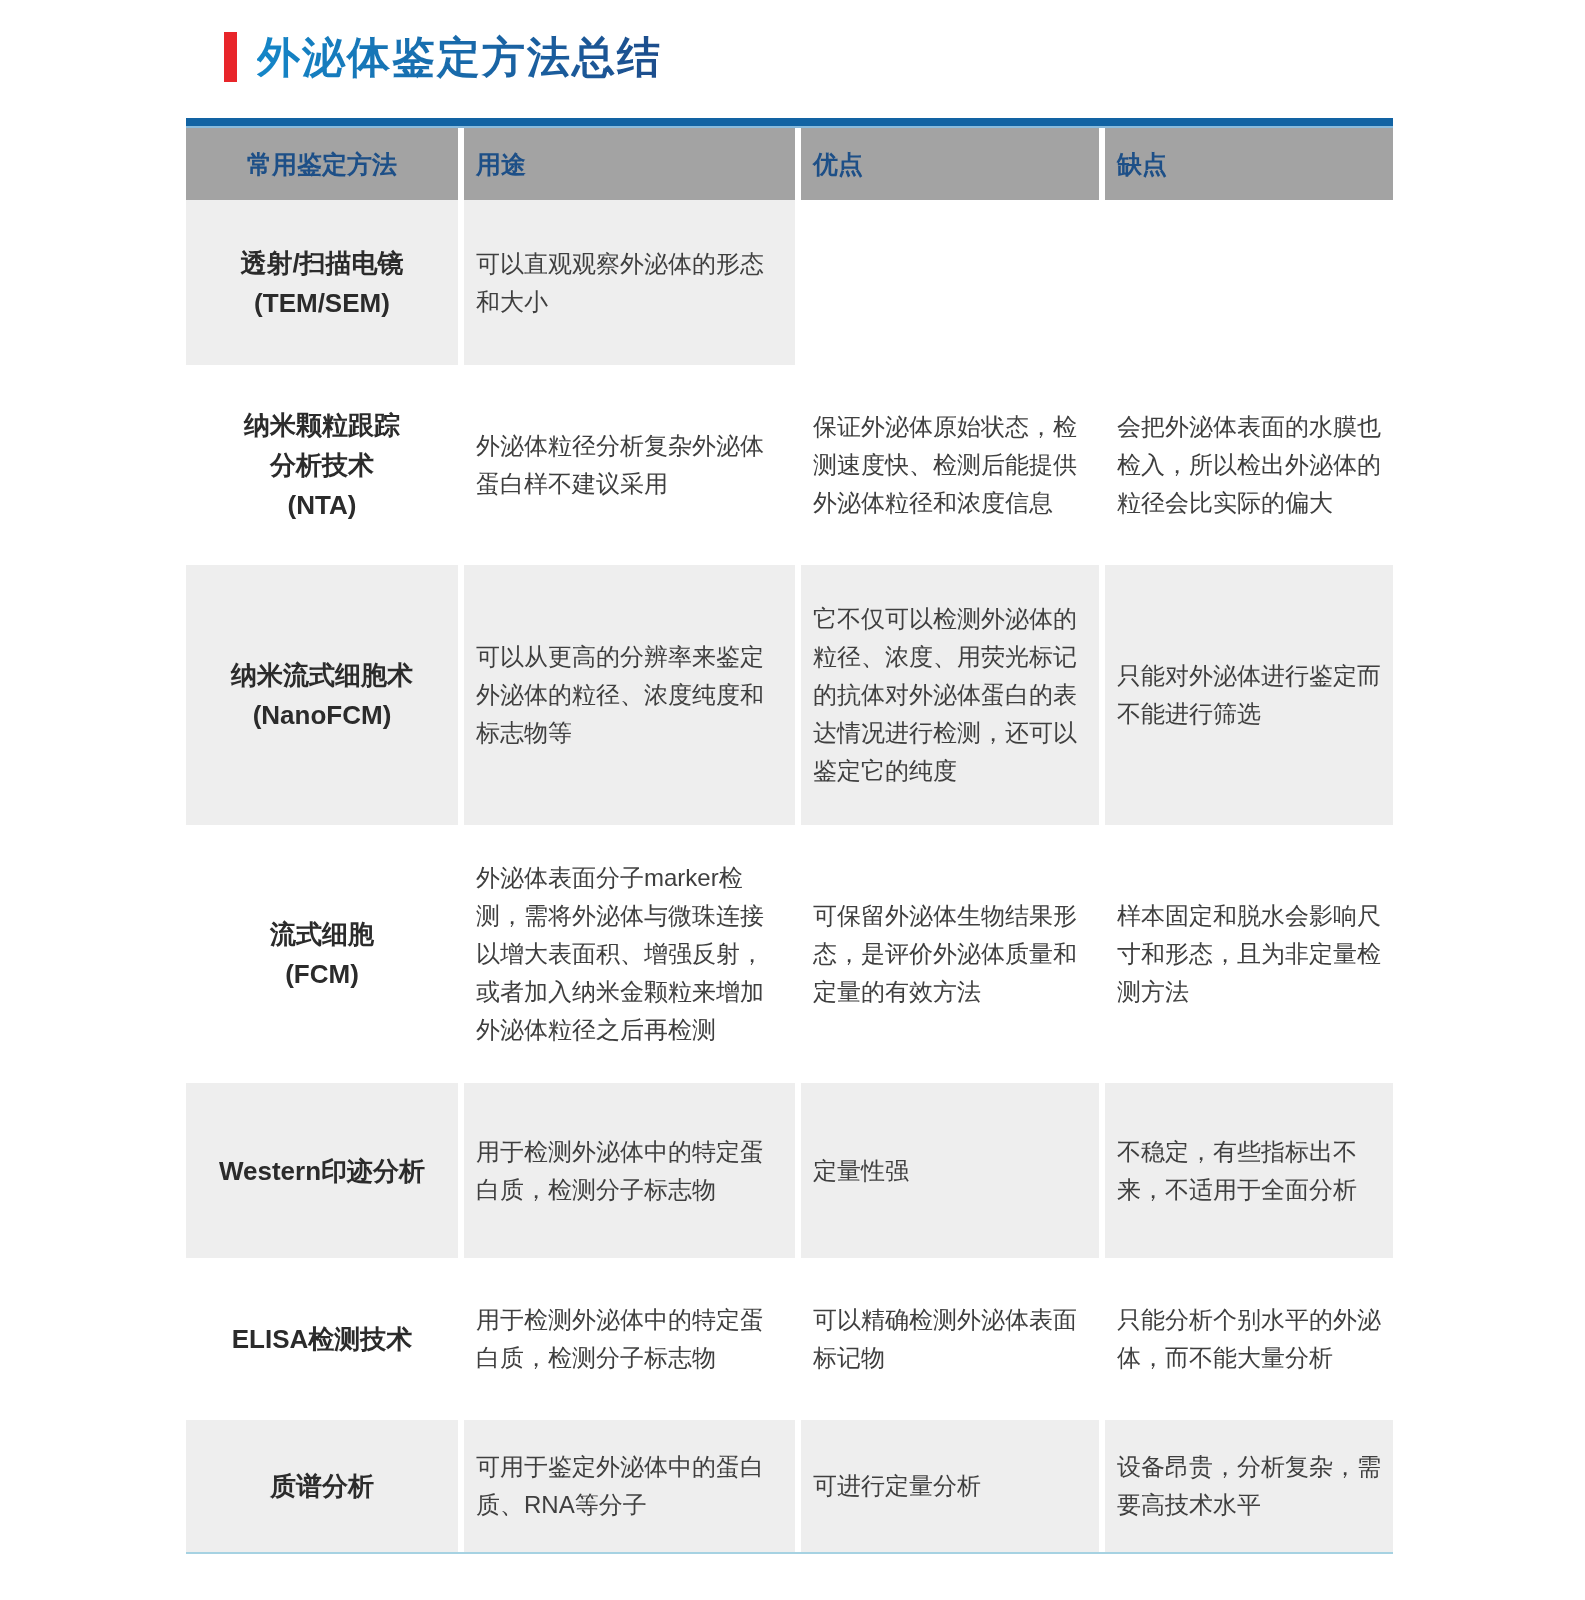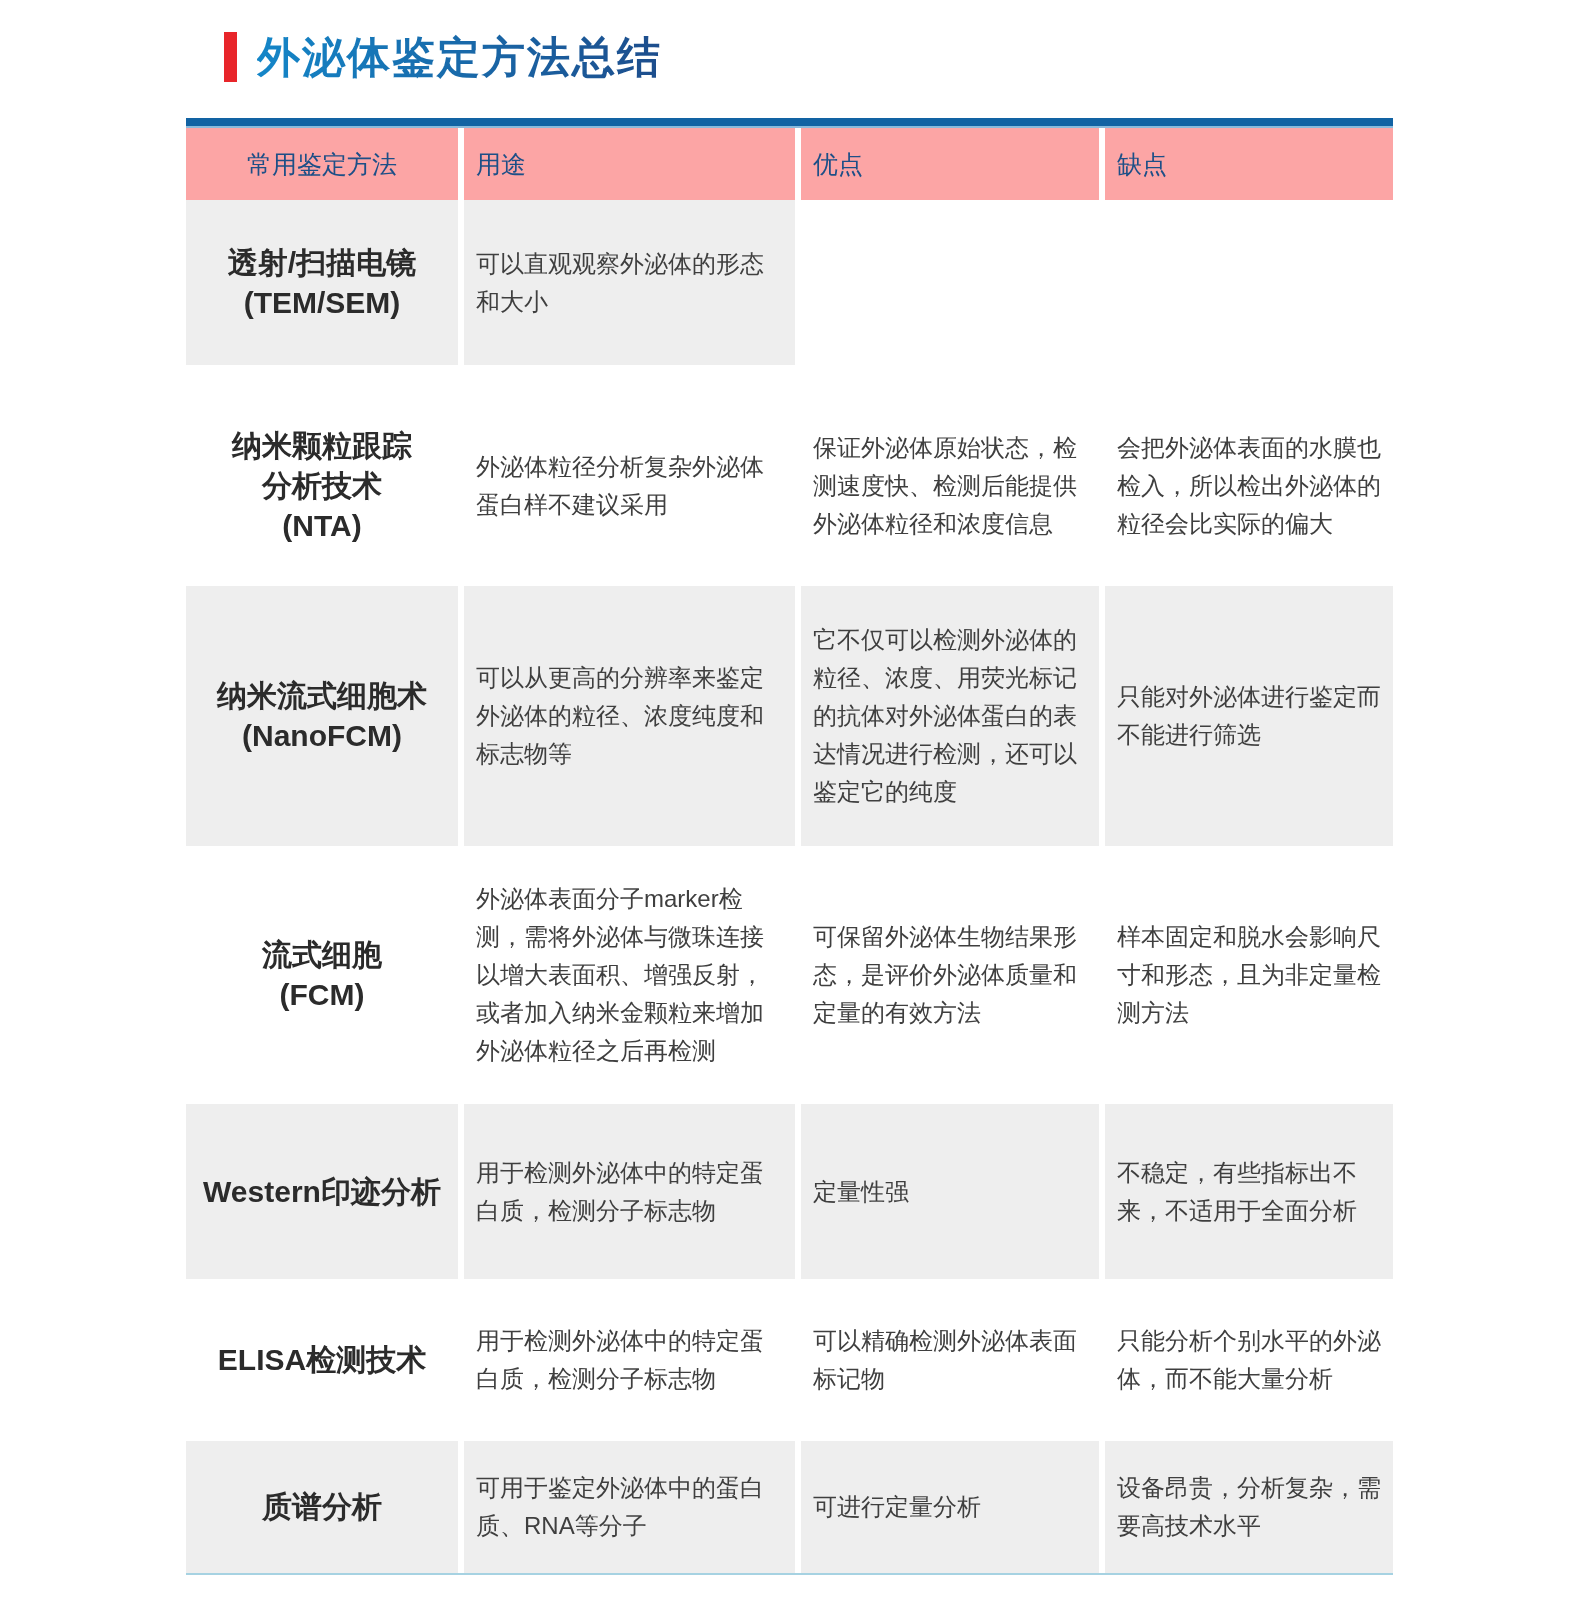--- a/index.html
+++ b/index.html
@@ -40,36 +40,36 @@
   }
   .cell {
     display: flex; align-items: center;
     padding: 10px 12px;
     font-size: 24px; line-height: 38px; color: #3f3f3f;
     box-sizing: border-box;
   }
   .cell.method {
     flex-direction: column; justify-content: center;
     text-align: center; font-weight: bold; color: #2b2b2b;
-    font-size: 30px; line-height: 40px; padding: 10px 8px;
+    font-size: 26px; line-height: 40px; padding: 10px 8px;
   }
   .mline:empty { display: none; }
 
   .header-row .cell {
-    background: #fca5a5; color: #1d4f87; font-weight: normal;
+    background: #a3a3a3; color: #1d4f87; font-weight: bold;
     font-size: 25px;
   }
   .header-row { height: 72px; }
   .header-row .cell.method { font-size: 25px; color: #1d4f87; }
 
   .row-gray .cell { background: #eeeeee; }
   .row-white .cell { background: #ffffff; }
 
   .h-r1 { min-height: 165px; }
-  .h-r2 { min-height: 200px; margin-top: 21px; }
+  .h-r2 { min-height: 200px; }
   .h-r3 { min-height: 260px; }
   .h-r4 { min-height: 258px; }
   .h-r5 { min-height: 175px; }
   .h-r6 { min-height: 162px; }
   .h-r7 { min-height: 132px; }
 
   .bottom-line { height: 0; border-bottom: 2px solid #a6d2e2; }
 </style>
 </head>
 <body>

